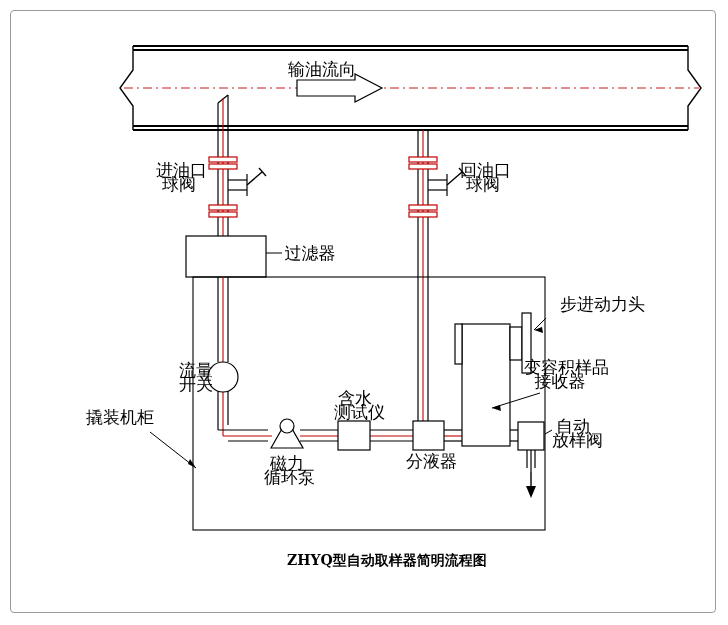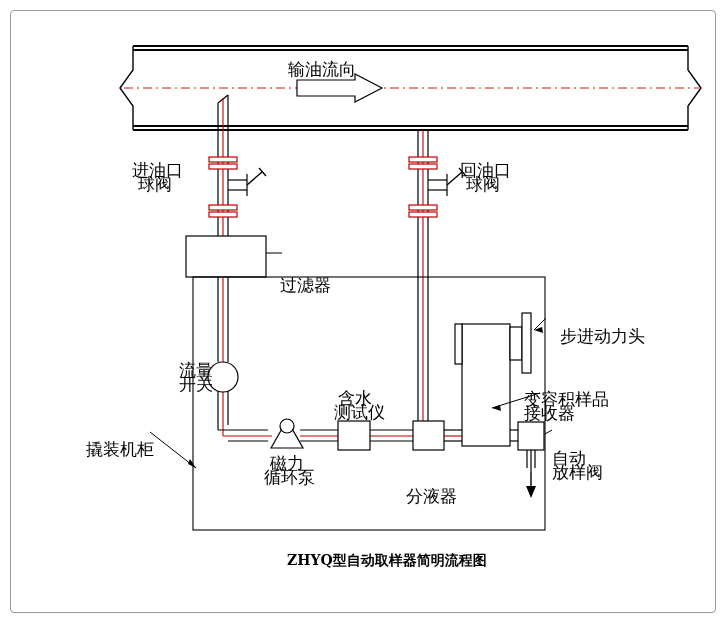--- a/index.html
+++ b/index.html
@@ -37,22 +37,21 @@
   .lbl {
     position: absolute;
     font-family: "DejaVu Sans", "Liberation Sans", sans-serif;
     font-size: 17px;
     color: #000000;
     line-height: 14px;
     white-space: pre;
     text-align: center;
   }
   .lbl.left {
-    text-align: left;
-    margin-top: 32px;
+    text-align: center;
   }
   .title {
     position: absolute;
     font-family: "DejaVu Serif", "Liberation Serif", serif;
     font-weight: bold;
     font-size: 14px;
     color: #000000;
     white-space: pre;
   }
 </style>
@@ -214,38 +213,38 @@
       <line x1="531" y1="472" x2="531" y2="492" stroke="#000000" stroke-width="1.4"></line>
       <polygon points="531,498 526,486 536,486" fill="#000000"></polygon>
 
       <line x1="552" y1="430" x2="545" y2="434" stroke="#000000" stroke-width="1"></line>
     </g>
 
   </svg>
 
   <div class="lbl" style="left:288px; top:62px; width:56px;">输油流向</div>
 
-  <div class="lbl" style="left:132px; top:163px; width:46px;">进油口
+  <div class="lbl" style="left:156px; top:163px; width:46px;">进油口
 球阀</div>
 
   <div class="lbl" style="left:460px; top:163px; width:46px;">回油口
 球阀</div>
 
   <div class="lbl left" style="left:280px; top:246px; width:60px;">过滤器</div>
 
   <div class="lbl" style="left:176px; top:363px; width:40px;">流量
 开关</div>
 
   <div class="lbl" style="left:334px; top:391px; width:42px;">含水
 测试仪</div>
 
   <div class="lbl" style="left:264px; top:456px; width:46px;">磁力
 循环泵</div>
 
-  <div class="lbl" style="left:406px; top:454px; width:46px;margin-top:35px;">分液器</div>
+  <div class="lbl" style="left:406px; top:454px; width:46px;">分液器</div>
 
   <div class="lbl left" style="left:560px; top:297px; width:76px;">步进动力头</div>
 
   <div class="lbl left" style="left:524px; top:360px; width:72px;">变容积样品
 接收器</div>
 
   <div class="lbl left" style="left:552px; top:419px; width:42px;">自动
 放样阀</div>
 
   <div class="lbl left" style="left:86px; top:410px; width:60px;">撬装机柜</div>

